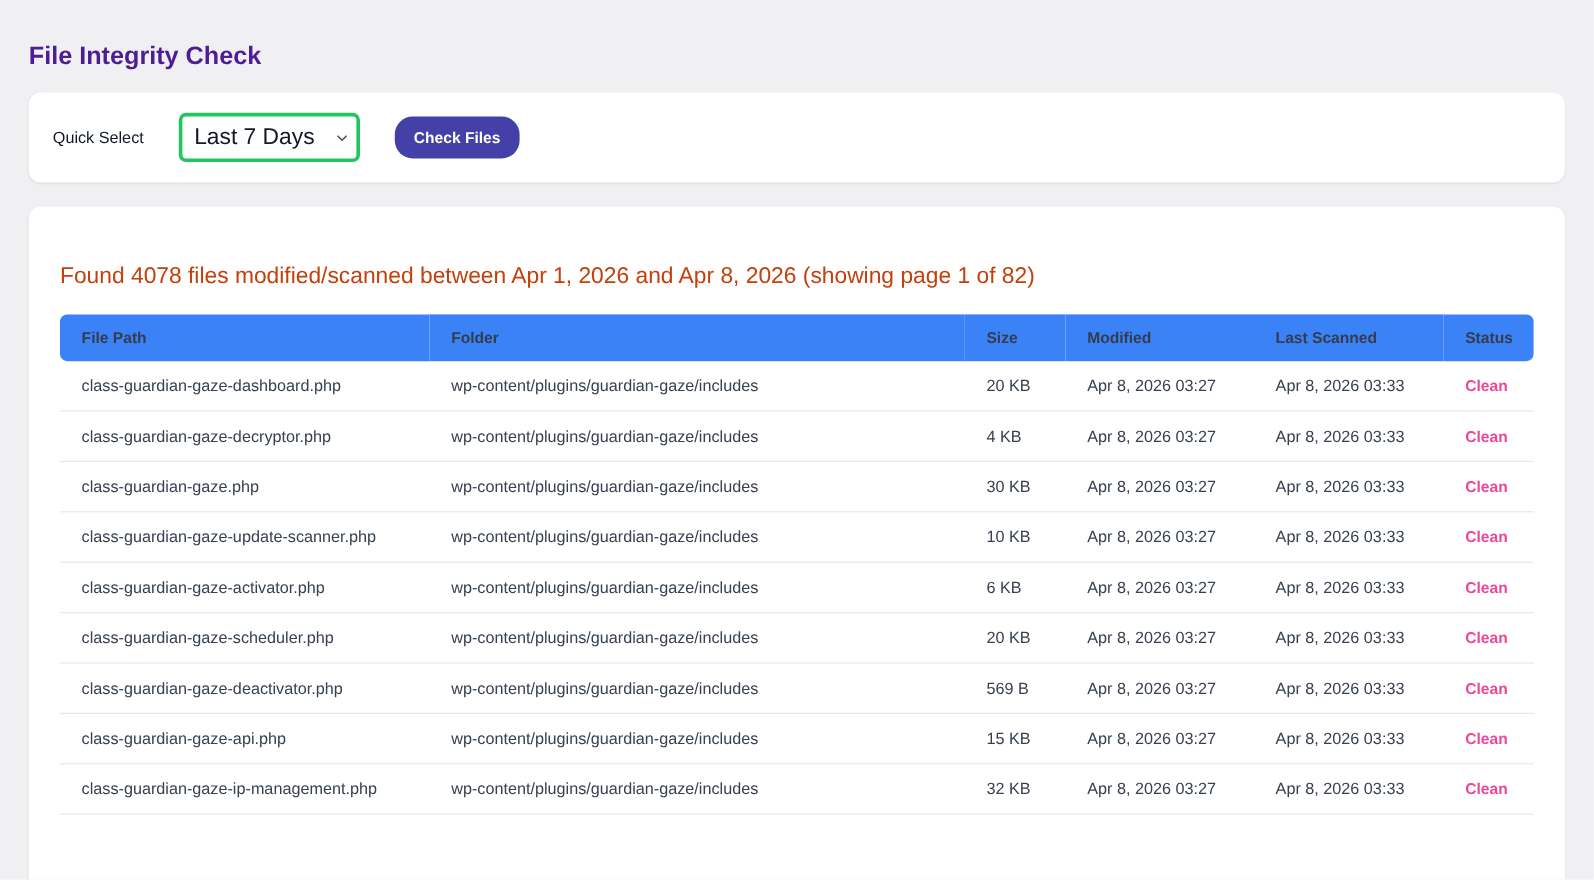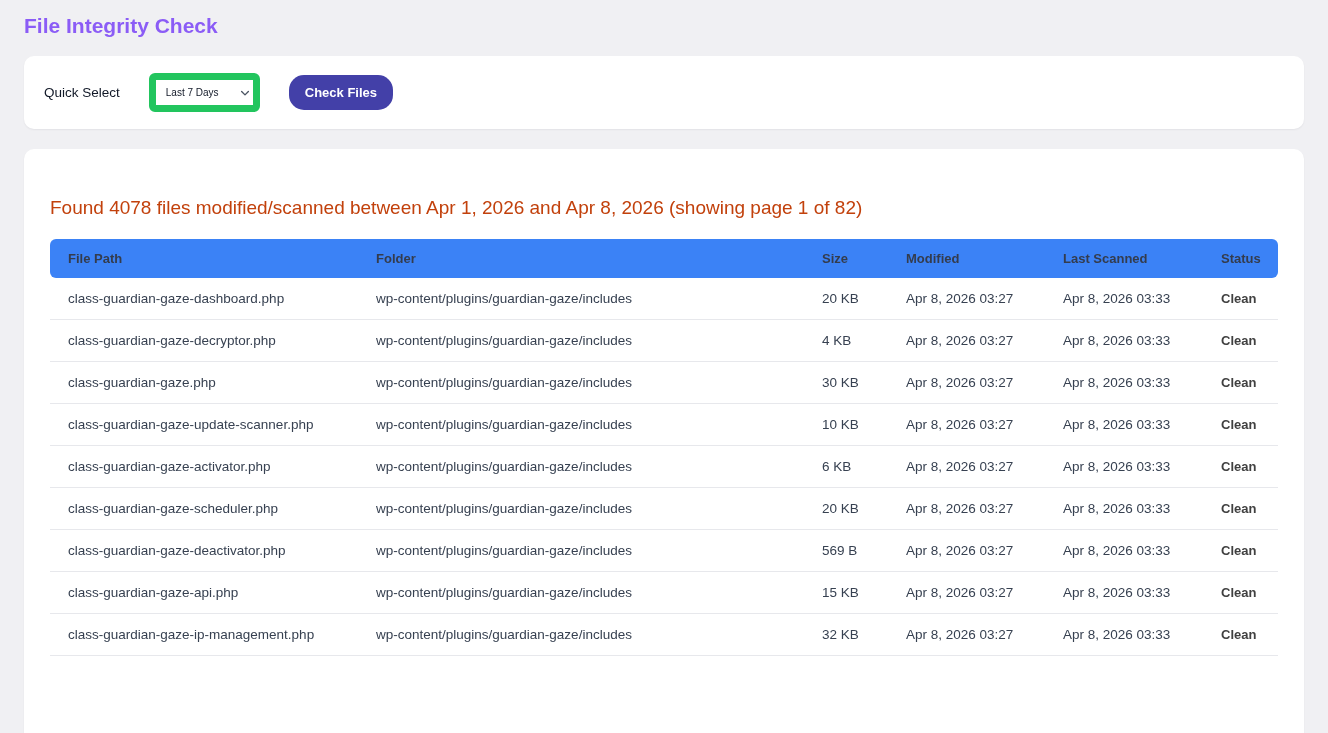--- a/index.html
+++ b/index.html
@@ -6,45 +6,46 @@
   html, body { width: 1328px; height: 733px; overflow: hidden; }
   body {
     background: #f0f0f3;
     font-family: "Liberation Sans", "DejaVu Sans", sans-serif;
     color: #1f2937;
   }
   .page { padding: 10px 24px 0 24px; }
   .page-title {
     font-size: 21px;
     font-weight: 700;
-    color: #8b5cf6;
+    color: #4c1d95;
     padding: 4px 0 18px 0;
+    margin-top: 21px;
   }
   .card {
     background: #ffffff;
     border-radius: 10px;
     box-shadow: 0 1px 2px rgba(16, 24, 40, 0.06);
   }
   .controls-card {
     padding: 17px 20px;
     display: flex;
     align-items: center;
     gap: 29px;
     margin-bottom: 20px;
   }
   .quick-select-label { font-size: 13.5px; color: #111827; }
   .select-wrap { position: relative; display: inline-block; }
   .quick-select {
     appearance: none;
     -webkit-appearance: none;
     font-family: "Liberation Sans", "DejaVu Sans", sans-serif;
-    font-size: 10px;
+    font-size: 19px;
     color: #111827;
     padding: 7px 34px 7px 10px;
-    border: 7px solid #22c55e;
+    border: 3px solid #22c55e;
     border-radius: 6px;
     background: #ffffff;
     cursor: pointer;
   }
   .chevron {
     position: absolute;
     right: 9px;
     top: 50%;
     transform: translateY(-50%);
     pointer-events: none;
@@ -96,21 +97,21 @@
   .files-table thead th:last-child { border-top-right-radius: 6px; border-bottom-right-radius: 6px; }
   .files-table tbody td {
     padding: 13px 10px 13px 18px;
     border-bottom: 1px solid #e7e8ec;
     color: #374151;
     white-space: nowrap;
     overflow: hidden;
     text-overflow: ellipsis;
   }
   .files-table tbody td.status-cell {
-    color: #404040;
+    color: #ec4899;
     font-weight: 700;
     font-size: 13px;
   }
 </style>
 </head>
 <body>
 
 <div class="page">
 
   <h1 class="page-title">File Integrity Check</h1>

